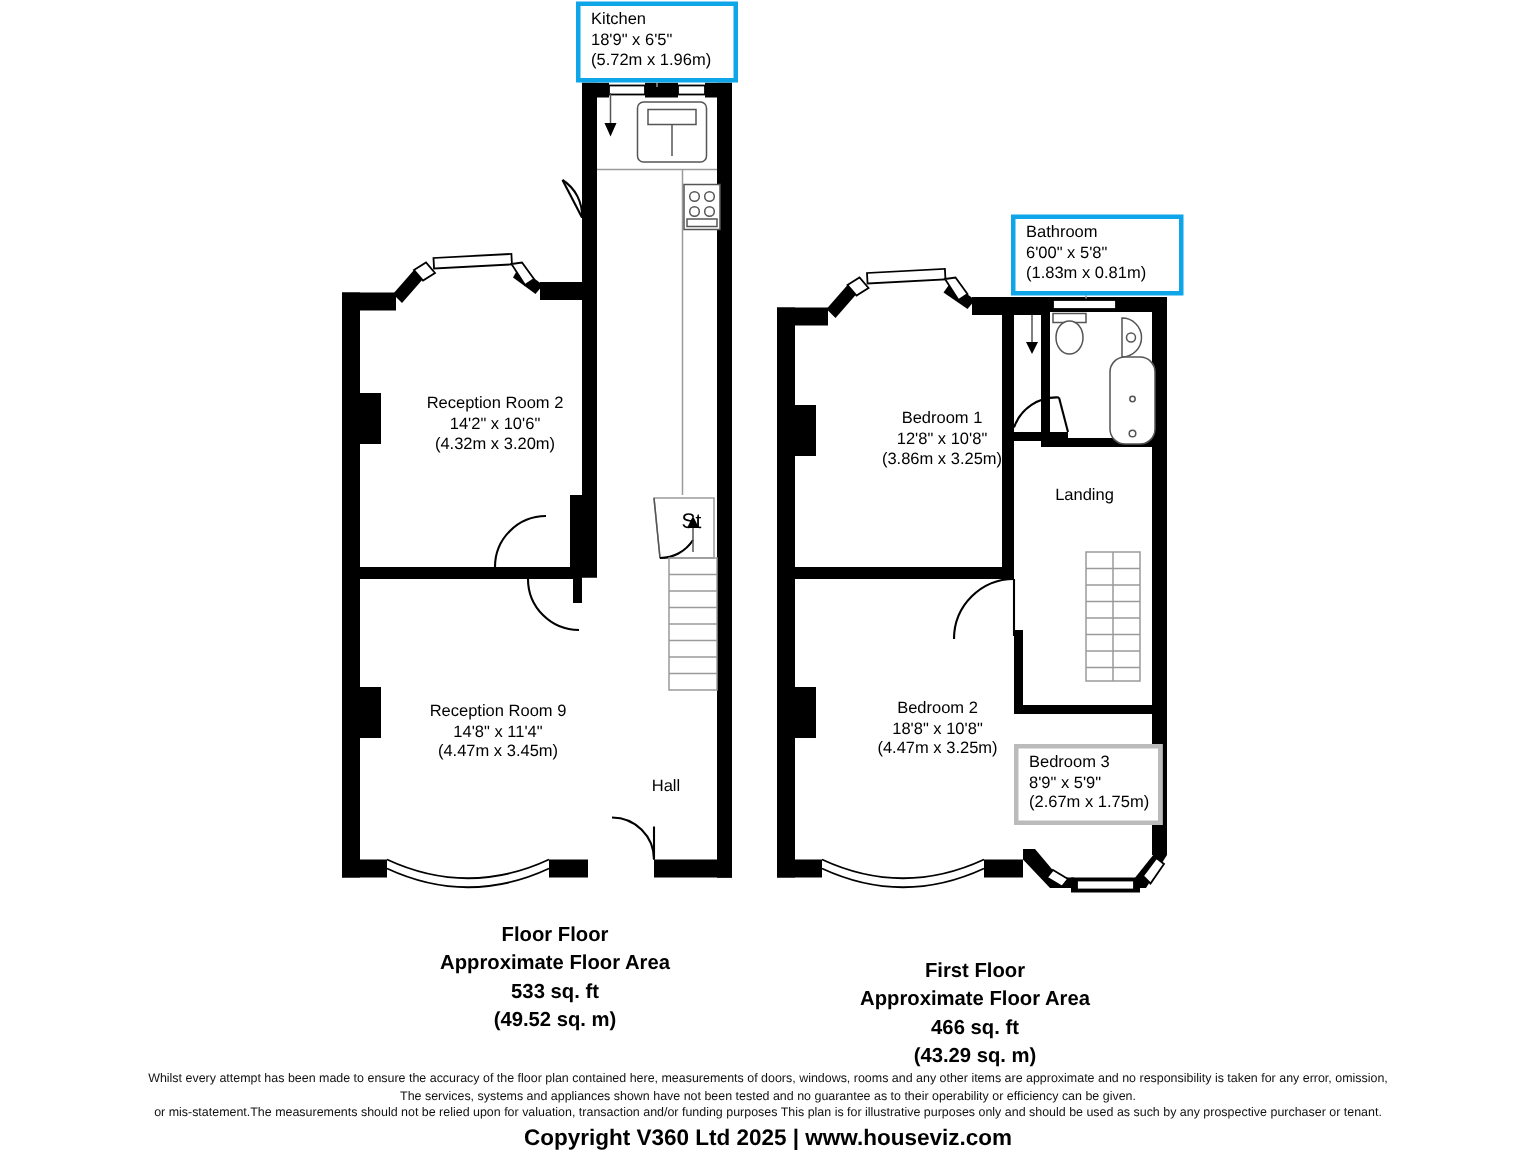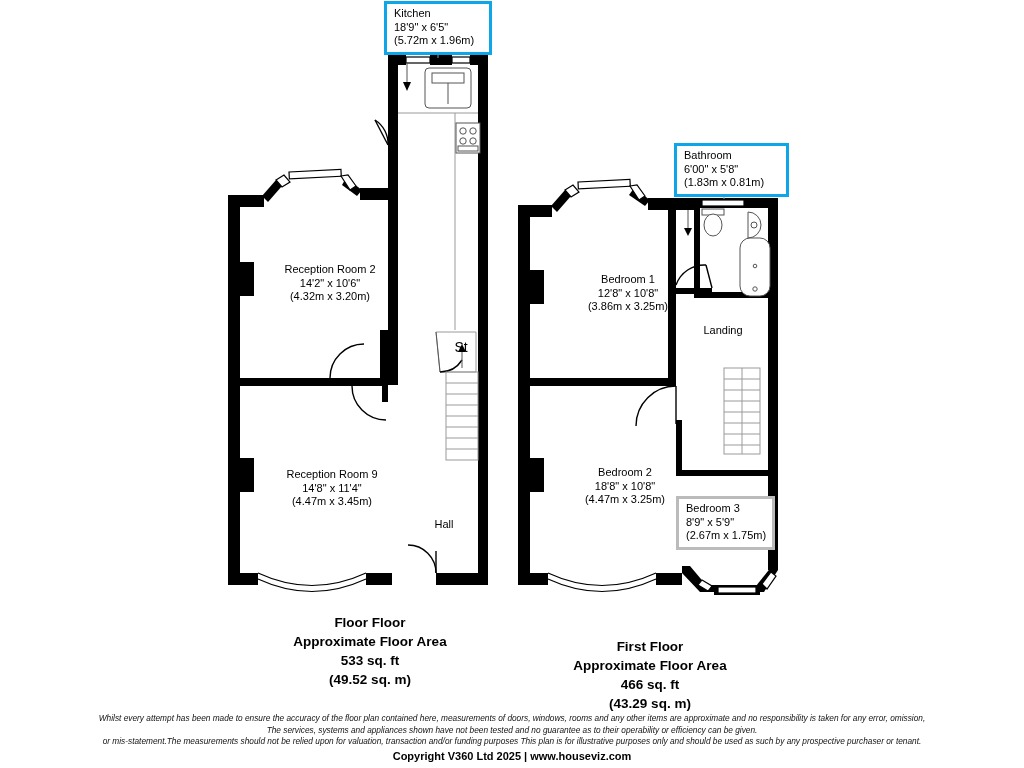--- a/index.html
+++ b/index.html
@@ -52,21 +52,21 @@
     position:absolute;
     left:0;width:1024px;
     text-align:center;
     font-size:8.3px;
     line-height:11.5px;
     color:#111;
   }
   .disclaimer .ln{display:block;}
   .copyright{
     position:absolute;left:0;width:1024px;text-align:center;
-    font-weight:bold;font-size:11px;color:#000;
+    font-weight:bold;font-size:15px;color:#000;
   }
 </style>
 </head>
 <body>
 
 <svg id="plan" viewBox="0 0 1024 768">
   <defs>
     <style>
       .w   { fill:#000; }
       .thin{ fill:none; stroke:#9a9a9a; stroke-width:1; }
@@ -311,19 +311,19 @@
   <span class="ln">(49.52 sq. m)</span>
 </div>
 
 <div class="floortitle" style="left:530px;top:613px;width:240px;margin-top:24px;">
   <span class="ln">First Floor</span>
   <span class="ln">Approximate Floor Area</span>
   <span class="ln">466 sq. ft</span>
   <span class="ln">(43.29 sq. m)</span>
 </div>
 
-<div class="disclaimer" style="top:713px;font-style:italic;">
+<div class="disclaimer" style="top:713px;">
   <span class="ln">Whilst every attempt has been made to ensure the accuracy of the floor plan contained here, measurements of doors, windows, rooms and any other items are approximate and no responsibility is taken for any error, omission,</span>
   <span class="ln">The services, systems and appliances shown have not been tested and no guarantee as to their operability or efficiency can be given.</span>
   <span class="ln">or mis-statement.The measurements should not be relied upon for valuation, transaction and/or funding purposes This plan is for illustrative purposes only and should be used as such by any prospective purchaser or tenant.</span>
 </div>
 
 <div class="copyright" style="top:750px;">Copyright V360 Ltd 2025 | www.houseviz.com</div>
 
 </body></html>

